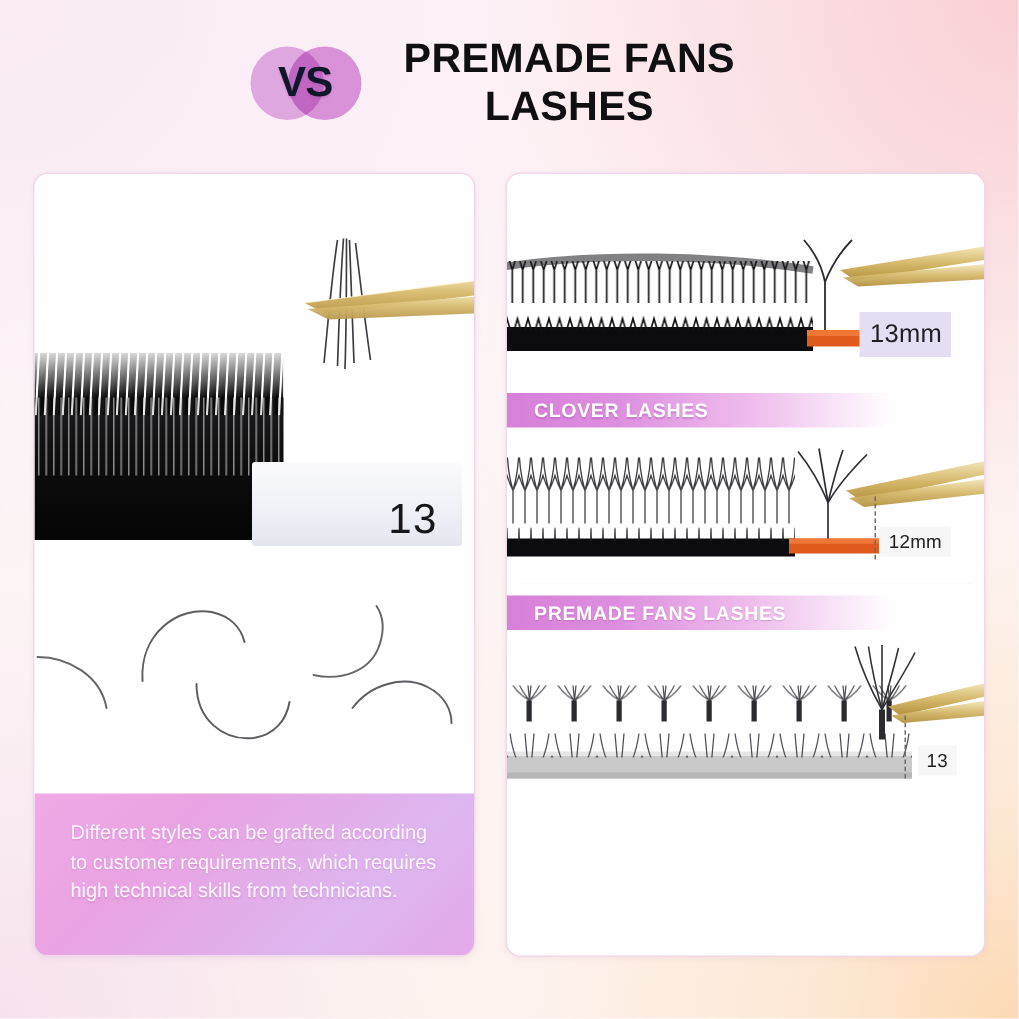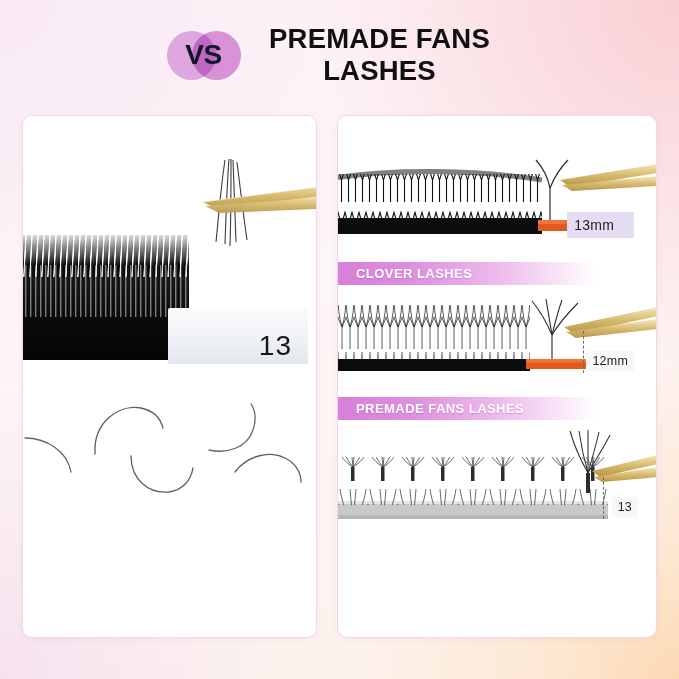--- a/index.html
+++ b/index.html
@@ -143,22 +143,22 @@
     text-shadow: 0 1px 1px rgba(140,60,150,.30);
   }
 
   .strip-area { position: absolute; left: 0; right: 0; bottom: 4px; height: 92px; }
 
   
   .mtag {
     position: absolute;
     background: #e4ddf3;
     color: #1e1e22;
-    font-size: 14px;
-    padding: 5px 20px 5px 7px;
+    font-size: 17px;
+    padding: 5px 6px 5px 7px;
     letter-spacing: .2px;
   }
   .mtag.plain { background: #f7f7f8; color: #222; font-size: 12.5px; padding: 3px 6px; }
   .dashline {
     position: absolute; width: 0; border-left: 1px dashed #6b6b70;
   }
 
   
   svg { display: block; overflow: visible; }
 </style>
@@ -219,20 +219,23 @@
       <g fill="none" stroke="#4a4a50" stroke-width="1.3" stroke-linecap="round">
         <path d="M2,62 C22,62 44,74 48,96" opacity=".85"></path>
         <path d="M72,78 C70,46 96,28 118,32 C132,35 138,44 140,52" opacity=".9"></path>
         <path d="M108,80 C108,104 126,118 146,116 C160,114 168,104 170,92" opacity=".9"></path>
         <path d="M186,74 C204,78 224,72 230,54 C234,42 232,34 228,28" opacity=".85"></path>
         <path d="M212,96 C224,80 246,74 262,82 C274,88 278,98 278,106" opacity=".9"></path>
       </g>
     </svg>
   </div>
 
+  <div class="caption">
+    <div class="caption-text">Different styles can be grafted according to customer requirements, which requires high technical skills from technicians.</div>
+  </div>
 </div>
 
 <div class="card card-right">
 
   <div class="sec sec-1">
 
     <div class="strip-area">
       <svg width="320" height="92" viewBox="0 0 320 92">
         <defs>
           <linearGradient id="goldB" x1="0" y1="0" x2="0" y2="1">

